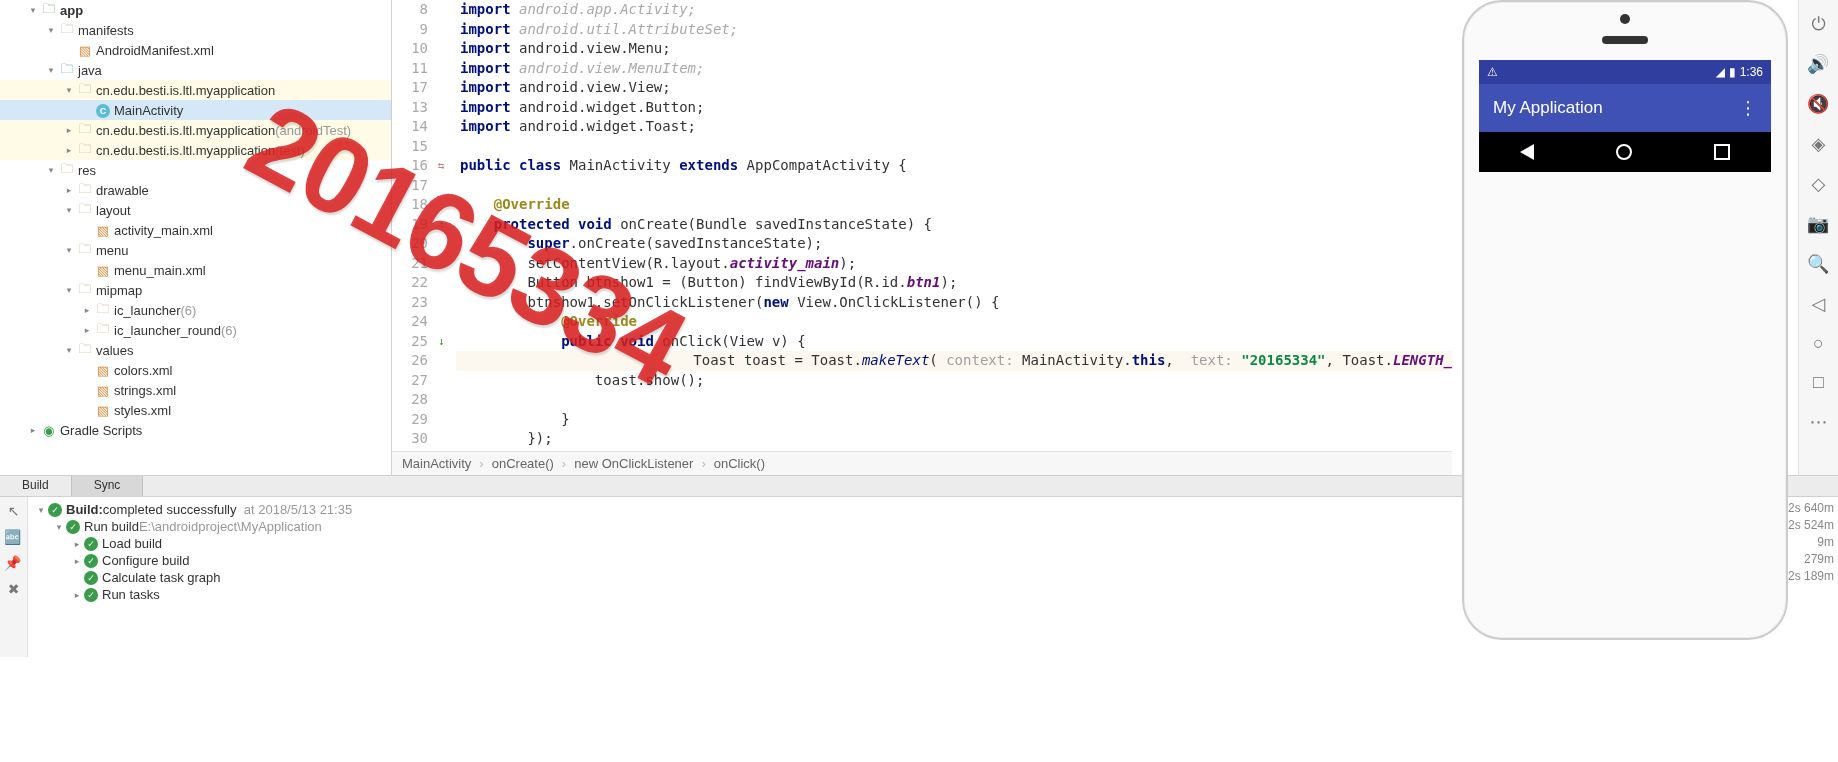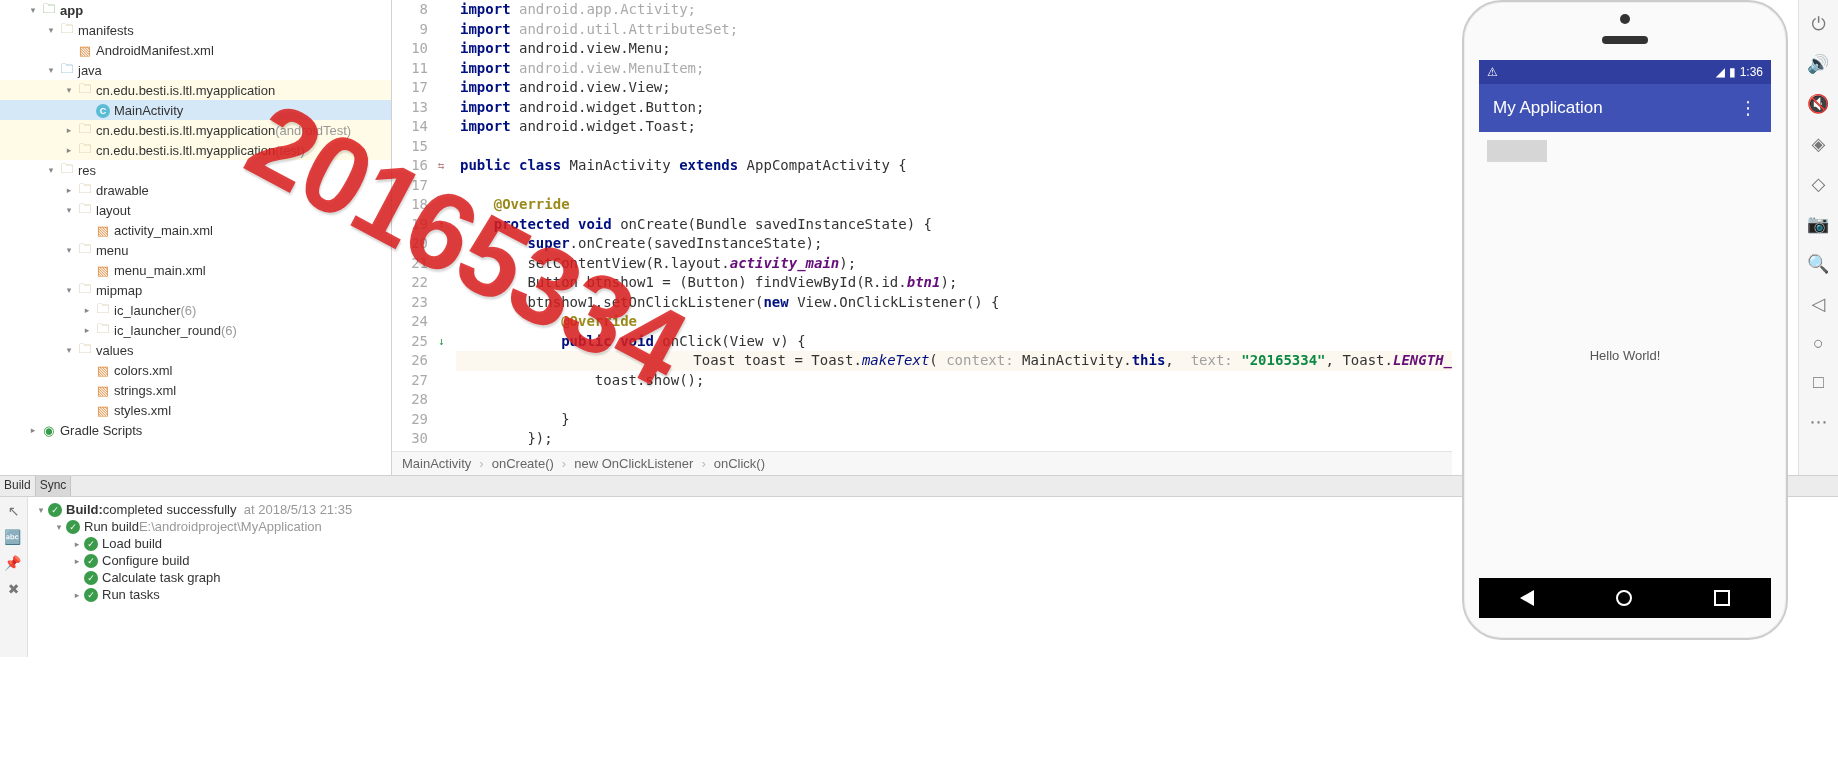--- a/index.html
+++ b/index.html
@@ -59,21 +59,21 @@
   }
   .gutter { width: 44px; text-align: right; color:#aaa; background:#fff; padding-top:0; }
   .gutter div { padding-right: 8px; height:19.5px; }
   .marker-col { width: 20px; background:#fff; position:relative; }
   .code { flex:1; white-space:pre; background:#fff; }
   .code .ln { height:19.5px; padding-left:4px; }
   .code .ln.hl-line{background:#fdf8ef;text-align:right;}
   .kw{color:#001080;font-weight:bold;}
   .str{color:#0b8a45;font-weight:bold;}
   .ann{color:#9a8a1a;font-weight:bold;}
-  .dim{color:#aaa;}
+  .dim{color:#aaa;font-style:italic;}
   .it{font-style:italic;color:#660e7a;font-weight:bold;}
   .itb{font-style:italic;color:#001080;}
   .hint{color:#a0a0a0;font-style:normal;}
   .breadcrumb {
     height: 24px;
     border-top:1px solid #e4e4e4;
     display:flex;
     align-items:center;
     padding-left:10px;
     gap:8px;
@@ -119,21 +119,21 @@
     border-left:1px solid #e0e0e0;
     background:#f6f6f6;
     display:flex;flex-direction:column;align-items:center;
     gap:18px;padding-top:14px;
     color:#777;
   }
   .emu-toolbar div{cursor:pointer;font-size:18px;}
 
   
   .tabstrip{height:22px;background:#ececec;border-top:1px solid #d0d0d0;border-bottom:1px solid #d0d0d0;display:flex;}
-  .tabstrip .tab{padding:2px 4px;background:#d8d8d8;border-right:1px solid #c4c4c4;font-size:12px;cursor:pointer;}
+  .tabstrip .tab{padding:2px 22px;background:#d8d8d8;border-right:1px solid #c4c4c4;font-size:12px;cursor:pointer;}
   .tabstrip .tab.active{background:#ececec;}
   .build-panel{display:flex;height:160px;}
   .build-left-tools{width:28px;background:#f4f4f4;border-right:1px solid #e0e0e0;display:flex;flex-direction:column;align-items:center;gap:10px;padding-top:6px;}
   .build-left-tools span{cursor:pointer;color:#777;font-size:14px;}
   .build-tree{flex:1;padding:4px 6px;overflow:hidden;}
   .build-line{display:flex;align-items:center;height:17px;white-space:nowrap;}
   .build-line .chev{width:14px;font-size:9px;color:#888;text-align:center;}
   .ok-badge{display:inline-flex;width:14px;height:14px;border-radius:50%;background:#3a9c4a;color:#fff;font-size:9px;align-items:center;justify-content:center;margin-right:4px;}
   .build-times{width:60px;text-align:right;color:#888;font-size:12px;padding:4px 4px 0 0;}
   .build-times div{height:17px;}
@@ -332,24 +332,20 @@
           <span class="r">
             <span>◢</span>
             <span>▮</span>
             <span>1:36</span>
           </span>
         </div>
         <div class="appbar">
           <span>My Application</span>
           <span class="dots">⋮</span>
         </div>
-        <div class="app-body">
-          <div class="btn-grey"></div>
-          <div class="hello">Hello World!</div>
-        </div>
         <div class="navbar">
           <div class="navbtn back"></div>
           <div class="navbtn home"></div>
           <div class="navbtn recent"></div>
         </div>
       </div>
     </div>
   </div>
 
   <div class="emu-toolbar" id="emuTools">
@@ -400,15 +396,22 @@
         <span class="chev"></span>
         <span class="ok-badge">✓</span>
         <span>Calculate task graph</span>
       </div>
       <div class="build-line" style="padding-left: 36px;">
         <span class="chev">▸</span>
         <span class="ok-badge">✓</span>
         <span>Run tasks</span>
       </div>
     </div>
+  <div class="build-times" id="bTimes">
+      <div>2s 640m</div>
+      <div>2s 524m</div>
+      <div>9m</div>
+      <div>279m</div>
+      <div>2s 189m</div>
+    </div>
 </div>
 
 <div class="watermark">20165334</div>
 
 </body></html>

